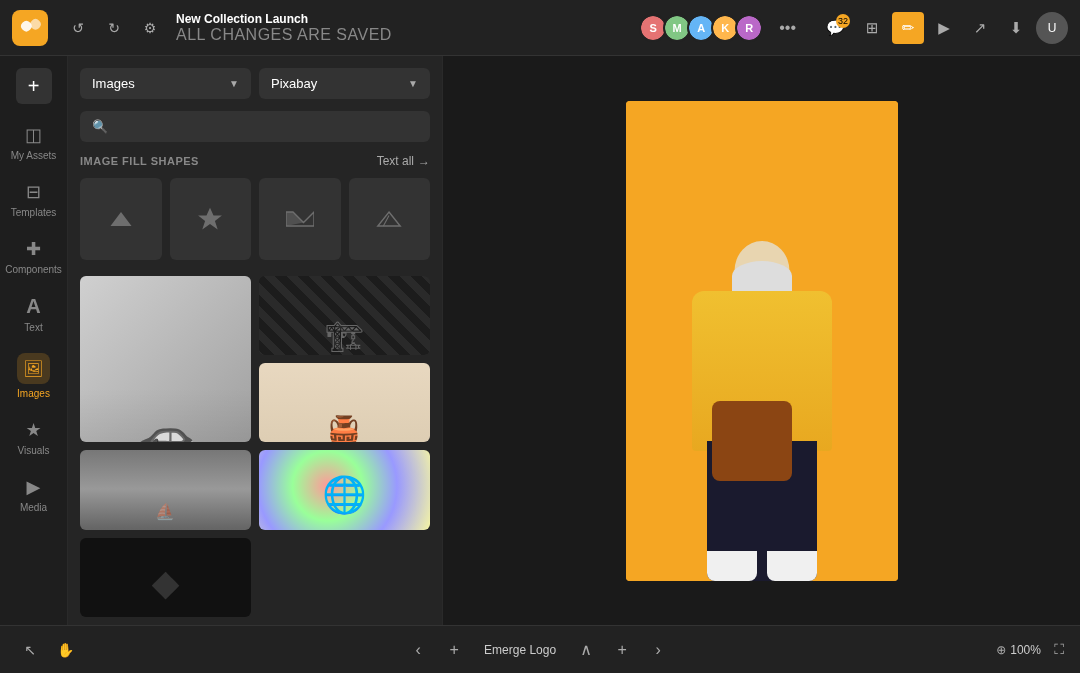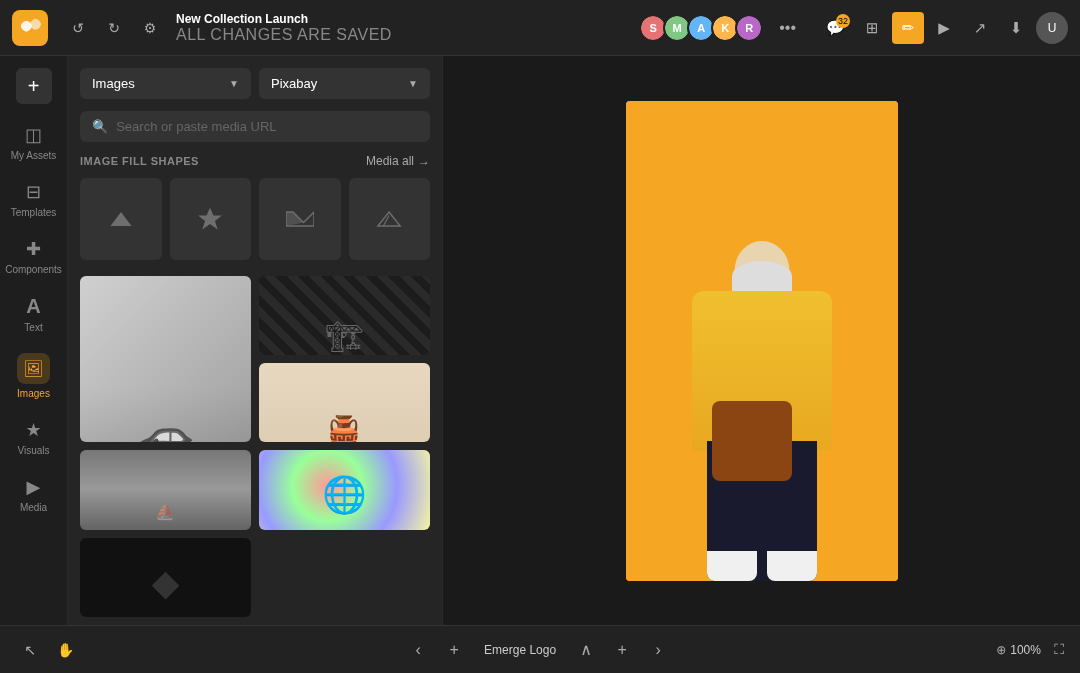--- a/index.html
+++ b/index.html
@@ -184,28 +184,27 @@
         <span class="dropdown-arrow">▼</span>
       </button>
       <button class="dropdown-btn">
         <span>Pixabay</span>
         <span class="dropdown-arrow">▼</span>
       </button>
     </div>
 
     <div class="search-bar">
       <span class="search-icon">🔍</span>
-      <input type="text" class="search-input" placeholder="Search or paste media URL" style="">
     </div>
 
     <div class="image-fill-section">
       <div class="image-fill-header">
         <span class="image-fill-title">IMAGE FILL SHAPES</span>
         <button class="view-all-btn">
-          <span>Media all</span>
+          <span>Text all</span>
           <span>→</span>
         </button>
       </div>
       <div class="shape-grid">
         <div class="shape-item">
           <svg viewBox="0 0 40 30" fill="none">
               <polygon points="20,5 35,25 5,25" fill="#888"></polygon>
             </svg>
         </div>
         <div class="shape-item">

